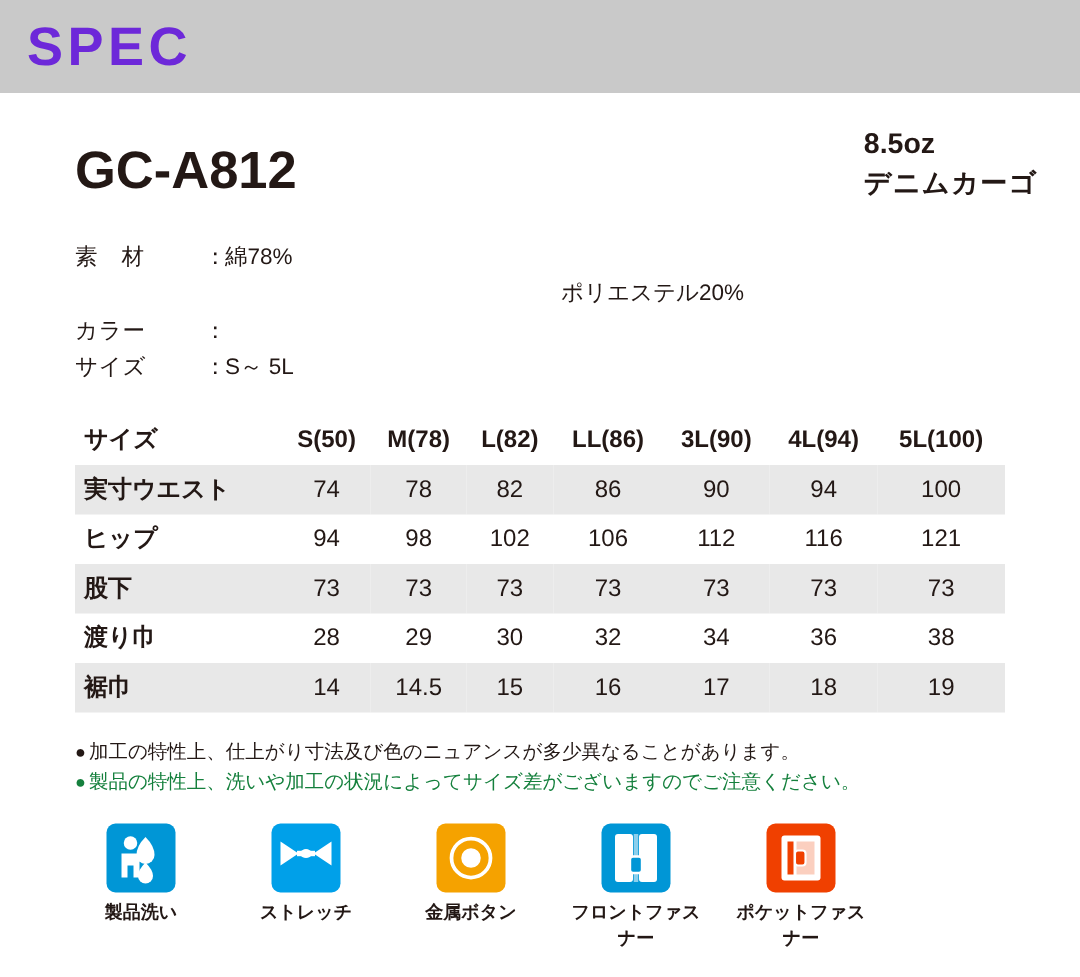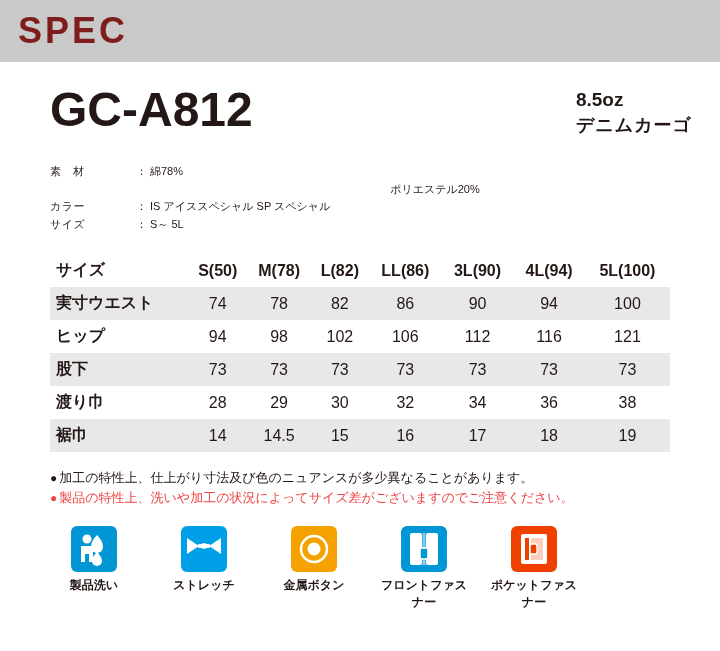--- a/index.html
+++ b/index.html
@@ -22,34 +22,34 @@
     background: #c9c9c9;
     display: flex;
     align-items: center;
     padding-left: 18px;
     box-sizing: border-box;
   }
   .spec-bar .spec-text {
     font-size: 36px;
     font-weight: bold;
     letter-spacing: 3px;
-    color: #7f1d1d;
+    color: #6d28d9;
     line-height: 1;
   }
 
   
   .title-row {
     display: flex;
     align-items: flex-end;
     justify-content: space-between;
     padding: 22px 28px 0 50px;
     box-sizing: border-box;
   }
   .model-no {
-    font-size: 48px;
+    font-size: 35px;
     font-weight: bold;
     letter-spacing: 0px;
     line-height: 1.1;
   }
   .title-right {
     text-align: left;
     line-height: 1.35;
   }
   .oz {
     font-size: 19px;
@@ -57,21 +57,21 @@
   }
   .type-name {
     font-size: 18px;
     font-weight: bold;
     letter-spacing: 1px;
   }
 
   
   .attrs {
     padding: 26px 0 0 50px;
-    font-size: 11px;
+    font-size: 15px;
     line-height: 1.62;
   }
   .attr-row {
     display: flex;
   }
   .attr-label {
     width: 86px;
     flex: none;
     letter-spacing: 0.5px;
   }
@@ -117,21 +117,21 @@
   
   .notes {
     margin: 16px 0 0 50px;
     font-size: 13px;
     line-height: 1.55;
   }
   .note-black {
     color: #231815;
   }
   .note-red {
-    color: #ef4444;
+    color: #15803d;
   }
   .bullet {
     font-size: 12px;
     margin-right: 2px;
   }
 
   
   .icons {
     display: flex;
     margin: 18px 0 0 46px;
@@ -184,21 +184,20 @@
   <div class="attr-row">
     <span class="attr-label">素　材</span>
     <span class="attr-colon">：</span>
     <span class="attr-value">綿78%</span>
   </div>
   <div class="sub-value">ポリエステル20%</div>
 
   <div class="attr-row">
     <span class="attr-label">カラー</span>
     <span class="attr-colon">：</span>
-    <span class="attr-value">IS アイススペシャル SP スペシャル</span>
   </div>
 
   <div class="attr-row">
     <span class="attr-label">サイズ</span>
     <span class="attr-colon">：</span>
     <span class="attr-value">S～ 5L</span>
   </div>
 
 </div>
 

